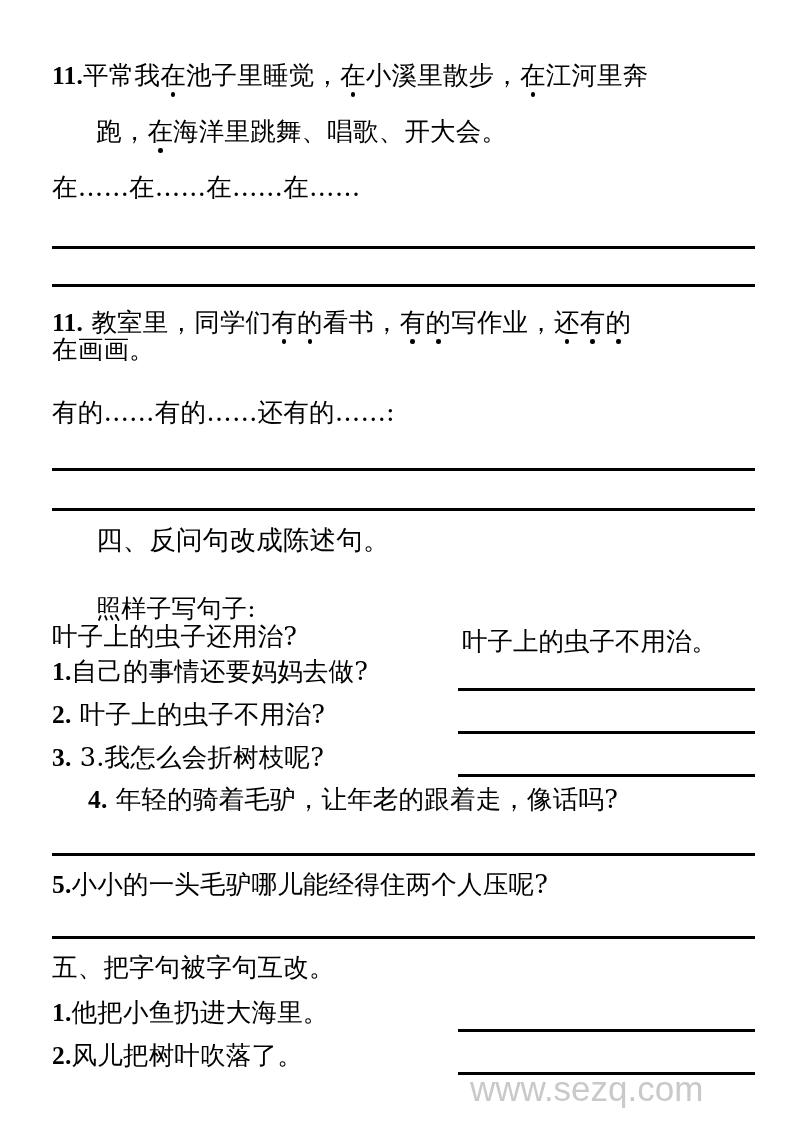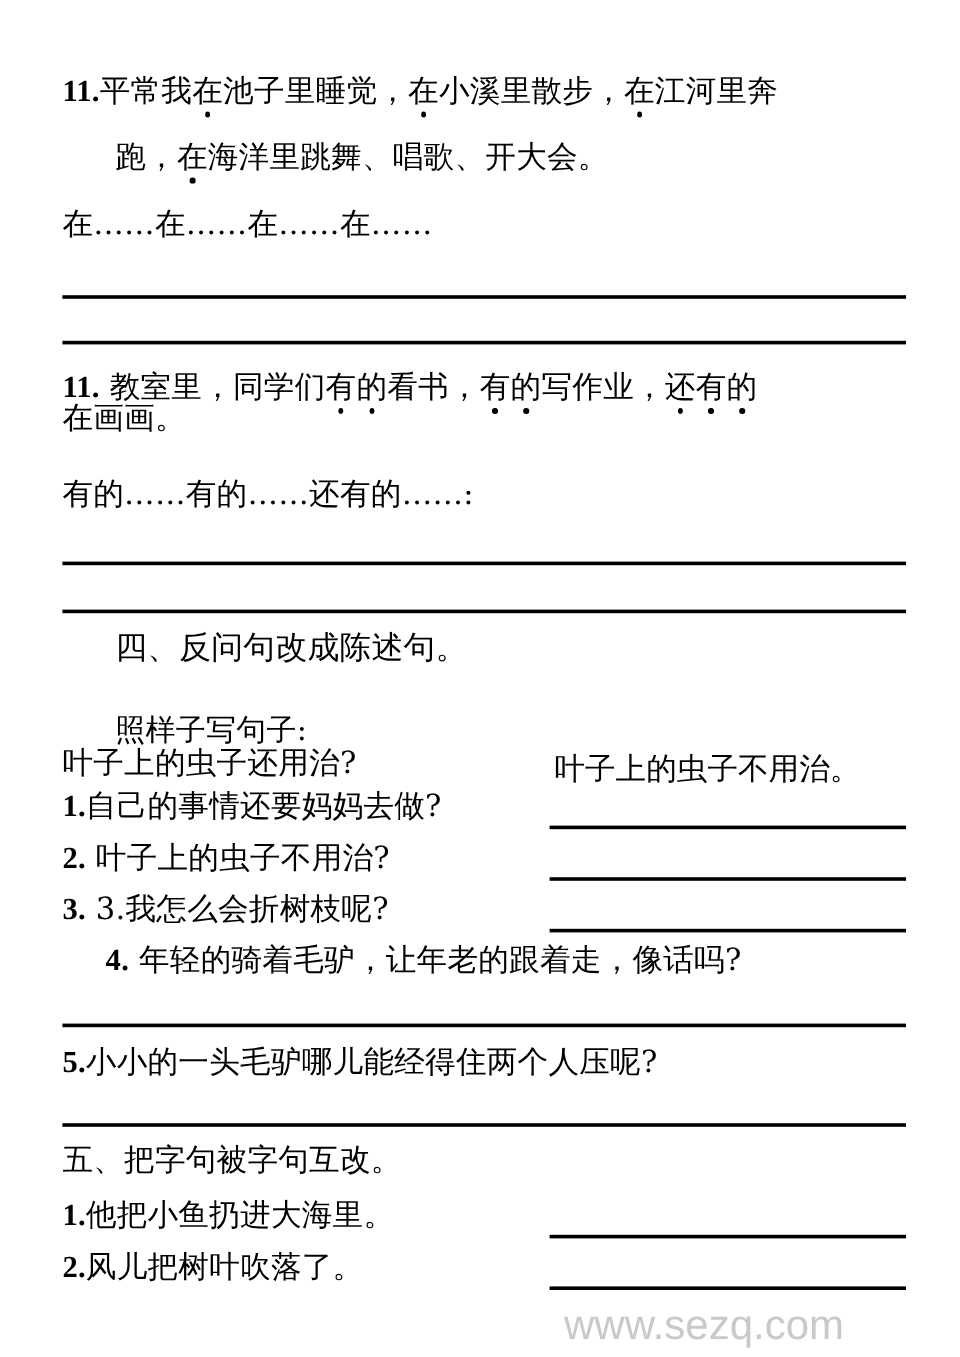--- a/index.html
+++ b/index.html
@@ -29,21 +29,20 @@
     position: absolute;
     left: 470px;
     top: 1069px;
     font-family: "Liberation Sans", sans-serif;
     font-size: 35px;
     letter-spacing: 0px;
     color: #c9c9c9;
     white-space: nowrap;
     z-index: 0;
     user-select: none;
-    margin-top: 16px;
   }
 
   .content {
     position: absolute;
     left: 0; top: 0;
     width: 800px;
     z-index: 2;
   }
 
   

